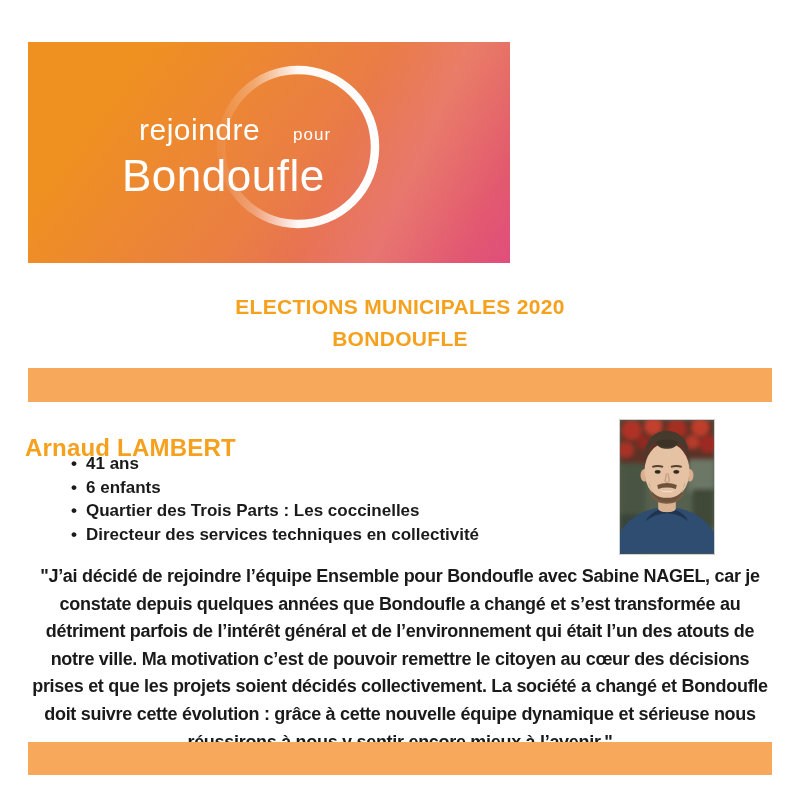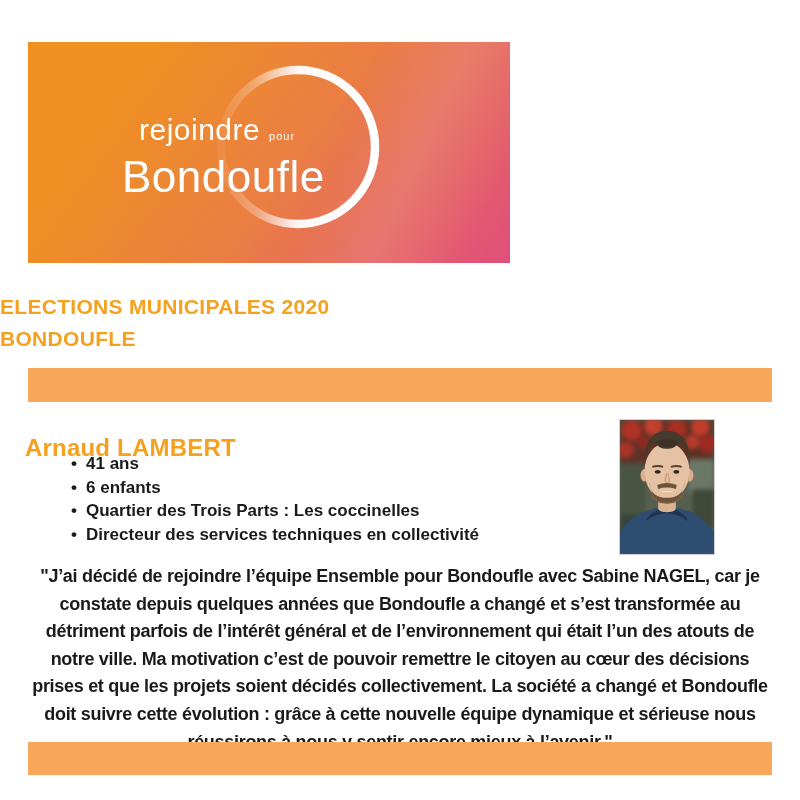--- a/index.html
+++ b/index.html
@@ -24,26 +24,26 @@
   .banner::after{
     content:"";position:absolute;inset:0;
     background:linear-gradient(115deg,rgba(255,255,255,0) 62%,rgba(255,255,255,0.10) 76%,rgba(255,255,255,0) 92%);
   }
   .banner svg{position:absolute;inset:0;}
   .logo-text{
     position:absolute;left:94px;top:72px;color:#fff;z-index:2;
     letter-spacing:0.5px;
   }
   .logo-line1{font-size:30px;font-weight:500;margin-left:17px;line-height:32px;}
-  .logo-line1 .small{font-size:11px;font-weight:400;letter-spacing:1px;}
+  .logo-line1 .small{font-size:17px;font-weight:400;letter-spacing:1px;margin-left:24px;}
   .logo-line2{font-size:44px;font-weight:500;line-height:46px;margin-top:2px;}
 
   
   .headline{
-    position:absolute;left:0;top:291px;width:800px;
+    position:absolute;left:0;top:291px;width:800px;text-align:center;
     color:var(--accent);font-weight:bold;font-size:21px;line-height:32px;
     letter-spacing:0.3px;
   }
 
   
   .bar{position:absolute;left:28px;width:744px;background:var(--bar);}
   .bar-top{top:368px;height:34px;}
   .bar-bottom{top:742px;height:33px;}
 
   

